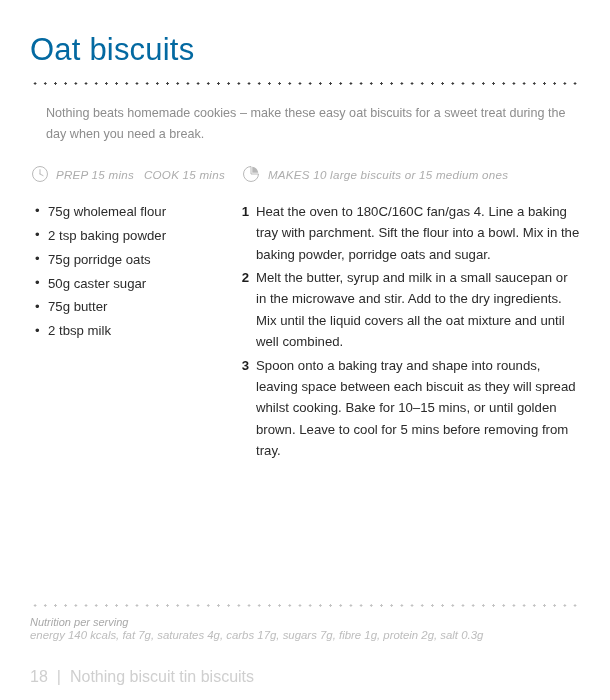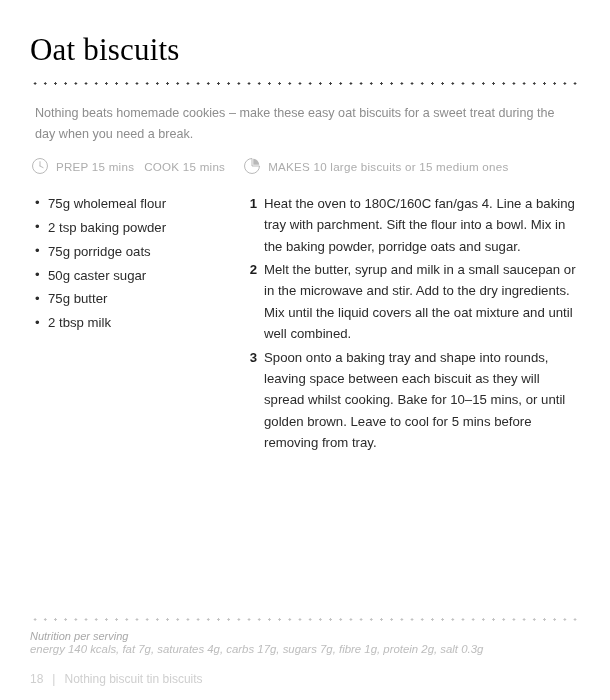--- a/index.html
+++ b/index.html
@@ -24,55 +24,55 @@
   }
 
   
   .recipe-title {
     margin: 0;
     padding-top: 32px;
     font-size: 31px;
     font-weight: 300;
     letter-spacing: 0.2px;
     line-height: 1.15;
-    color: #000000;
-    font-family: Liberation Serif, serif;
+    color: #0369a1;
   }
 
   
   .divider {
     height: 3px;
     margin-top: 14px;
     background-image: radial-gradient(circle, #3a3a3a 1.1px, rgba(0,0,0,0) 1.3px);
     background-size: 10.2px 3px;
     background-repeat: repeat-x;
     background-position: 0 center;
   }
   .divider-light {
     background-image: radial-gradient(circle, #c2c2c2 1.1px, rgba(0,0,0,0) 1.3px);
   }
 
   
   .intro {
-    margin: 18px 0 0 5px;
+    margin: 18px 0 0 16px;
     font-size: 12.6px;
     line-height: 1.68;
     color: #8d8d8d;
     max-width: 540px;
     font-weight: 400;
   }
 
   
   .meta-row {
     display: flex;
     align-items: center;
-    margin-top: 12px;
+    margin-top: 20px;
     color: #adadad;
     font-size: 11.6px;
     letter-spacing: 0.25px;
+    font-style: italic;
   }
   .meta-group {
     display: flex;
     align-items: center;
   }
   .meta-group + .meta-group {
     margin-left: 17px;
   }
   .meta-icon {
     display: inline-flex;
@@ -84,21 +84,20 @@
     flex: 0 0 auto;
   }
   .meta-text { white-space: nowrap; }
   .meta-text + .meta-text { margin-left: 10px; }
 
   
   .columns {
     display: flex;
     margin-top: 17px;
     align-items: flex-start;
-    gap: 8px;
   }
   .col-ingredients {
     width: 200px;
     flex: 0 0 200px;
     padding-left: 5px;
     box-sizing: border-box;
   }
   .col-method {
     flex: 1 1 auto;
     padding-left: 7px;
@@ -165,22 +164,22 @@
     font-weight: 400;
   }
   .nutrition-values {
     margin: 1px 0 0 0;
     font-size: 11.4px;
     font-style: italic;
     color: #bdbdbd;
     font-weight: 400;
   }
   .page-footer {
-    margin-top: 17px;
-    font-size: 12px;
+    margin-top: 27px;
+    font-size: 16px;
     color: #cfcfcf;
     display: flex;
     align-items: center;
   }
   .footer-sep { margin: 0 9px; }
 </style>
 </head>
 <body>
 
 <div class="page">

